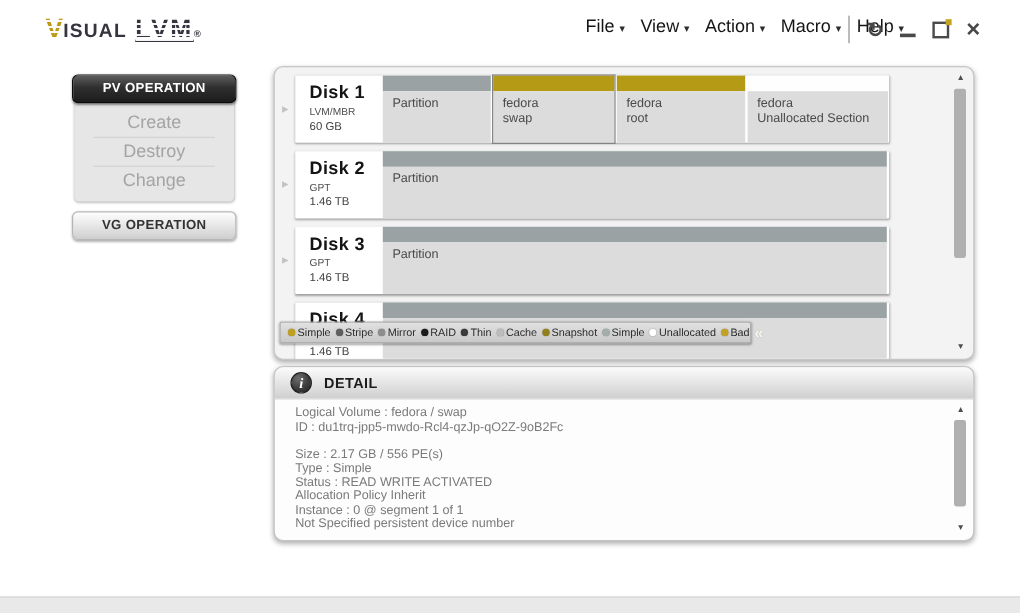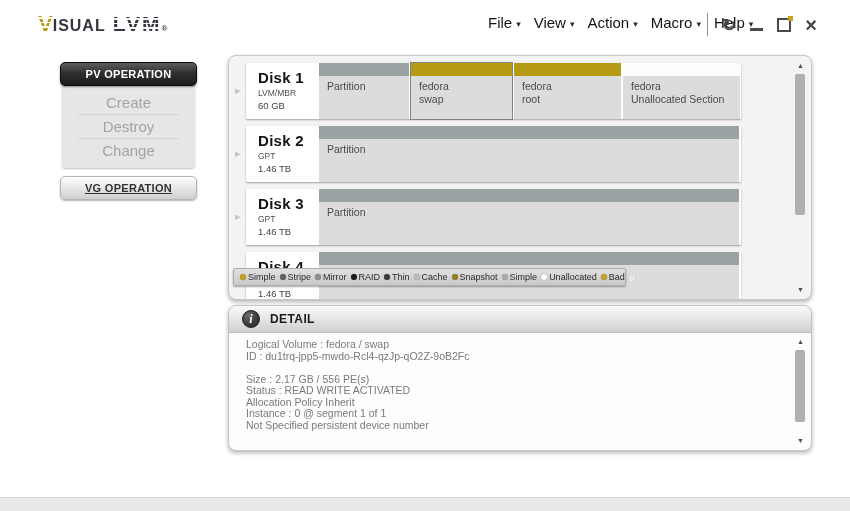--- a/index.html
+++ b/index.html
@@ -7,21 +7,21 @@
     width:850px;height:511px;position:relative;background:#ffffff;
     font-family:"Liberation Sans",sans-serif;overflow:hidden;
     -webkit-font-smoothing:antialiased;
   }
   
   .titlebar{position:absolute;top:0;left:0;width:850px;height:50px;background:#fff;}
   .logo{position:absolute;left:38px;top:11px;white-space:nowrap;}
   .logo span{display:inline-block;position:relative;font-weight:800;color:#35353f;}
   .logo-v{font-size:22px;color:#bd9a15 !important;}
   .logo-isual{font-size:16px;letter-spacing:1px;}
-  .logo-lvm{font-size:21px;margin-left:7px;letter-spacing:2px;}
+  .logo-lvm{font-size:21px;margin-left:7px;letter-spacing:2px;text-decoration:underline;}
   .logo-v::after,.logo-lvm::after{
     content:"";position:absolute;left:0;right:0;top:3px;bottom:2px;
     background:repeating-linear-gradient(180deg,transparent 0 3px,rgba(255,255,255,.95) 3px 4.6px);
     pointer-events:none;}
   .logo-reg{font-size:8px;vertical-align:baseline;color:#2e2e2e;font-weight:400;}
   .menu-bar{position:absolute;left:488px;top:14px;display:flex;gap:13px;align-items:flex-start;}
   .menu-item{display:flex;align-items:center;gap:4px;font-size:15px;color:#141414;cursor:default;}
   .menu-caret{font-size:9px;color:#2d2d2d;margin-top:2px;}
   .tb-divider{position:absolute;left:707px;top:13px;width:1px;height:23px;background:#8f8f8f;}
   .win-icons{position:absolute;left:722px;top:11px;height:28px;display:flex;align-items:center;gap:14px;}
@@ -31,21 +31,21 @@
   .wi-max{width:10px;height:10px;border:2px solid #4a4a4a;position:relative;}
   .wi-max::after{content:"";position:absolute;top:-4px;right:-4px;width:5px;height:5px;background:#c4a11e;}
   .wi-close{font-size:20px;font-weight:bold;line-height:1;}
   
   .sidebar{position:absolute;left:60px;top:62px;width:137px;}
   .btn{box-sizing:border-box;width:100%;height:24px;border-radius:5px;text-align:center;
        font-size:11px;font-weight:bold;line-height:22px;letter-spacing:.3px;cursor:default;}
   .btn-dark{background:linear-gradient(#5d5d5d,#2f2f2f 45%,#1c1c1c);border:1px solid #0c0c0c;
        color:#fff;box-shadow:0 1px 2px rgba(0,0,0,.45);position:relative;z-index:2;}
   .btn-light{background:linear-gradient(#fefefe,#e9e9e9 45%,#cfcfcf);border:1px solid #b5b5b5;
-       color:#333;box-shadow:0 1px 2px rgba(0,0,0,.3);text-decoration:underline;}
+       color:#333;box-shadow:0 1px 2px rgba(0,0,0,.3);}
   .pv-submenu{background:#e6e6e6;margin:-3px 2px 0 2px;border-radius:0 0 4px 4px;
        padding:8px 0 6px 0;box-shadow:0 1px 2px rgba(0,0,0,.25);}
   .sub-item{margin:0 16px;height:23px;line-height:23px;text-align:center;font-size:15px;
        color:#a4a4a4;border-bottom:1px solid #d3d3d3;cursor:default;}
   .sub-item:last-child{border-bottom:none;}
   .sec-btn{margin-top:8px;}
   
   .disk-panel{position:absolute;left:228px;top:55px;width:584px;height:245px;box-sizing:border-box;
       background:#f3f3f3;border:1px solid #c6c6c6;border-radius:8px;overflow:hidden;
       box-shadow:0 2px 4px rgba(0,0,0,.3);}
@@ -288,20 +288,21 @@
 <div class="detail-panel">
   <div class="detail-header">
     <span class="info-icon">i</span>
     <span class="detail-title">DETAIL</span>
   </div>
   <div class="detail-body">
       <div class="detail-line">Logical Volume : fedora / swap</div>
       <div class="detail-line">ID : du1trq-jpp5-mwdo-Rcl4-qzJp-qO2Z-9oB2Fc</div>
       <div class="detail-line">&nbsp;</div>
       <div class="detail-line">Size : 2.17 GB / 556 PE(s)</div>
+      <div class="detail-line">Type : Simple</div>
       <div class="detail-line">Status : READ WRITE ACTIVATED</div>
       <div class="detail-line">Allocation Policy Inherit</div>
       <div class="detail-line">Instance : 0 @ segment 1 of 1</div>
       <div class="detail-line">Not Specified persistent device number</div>
     </div>
   <div class="vscroll vs-detail">
     <div class="vs-arrow vs-up">▲</div>
     <div class="vs-thumb"></div>
     <div class="vs-arrow vs-down">▼</div>
   </div>

